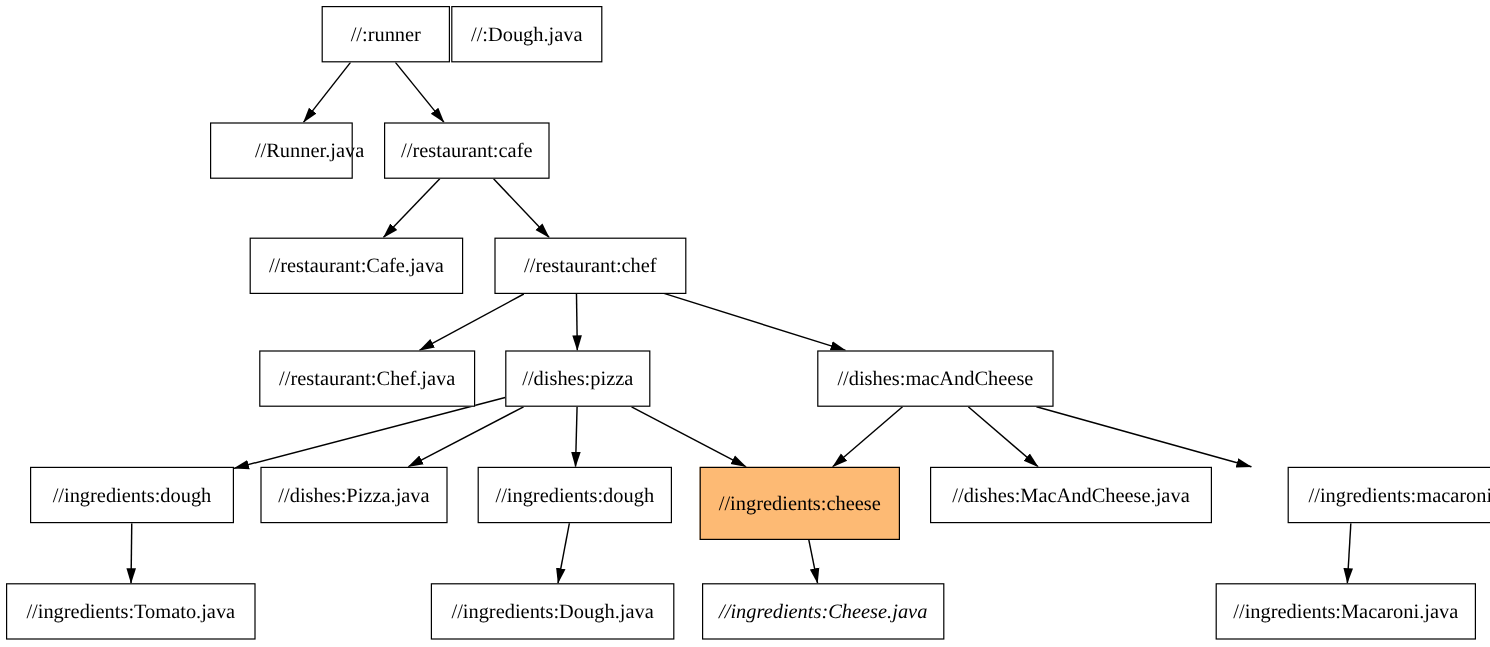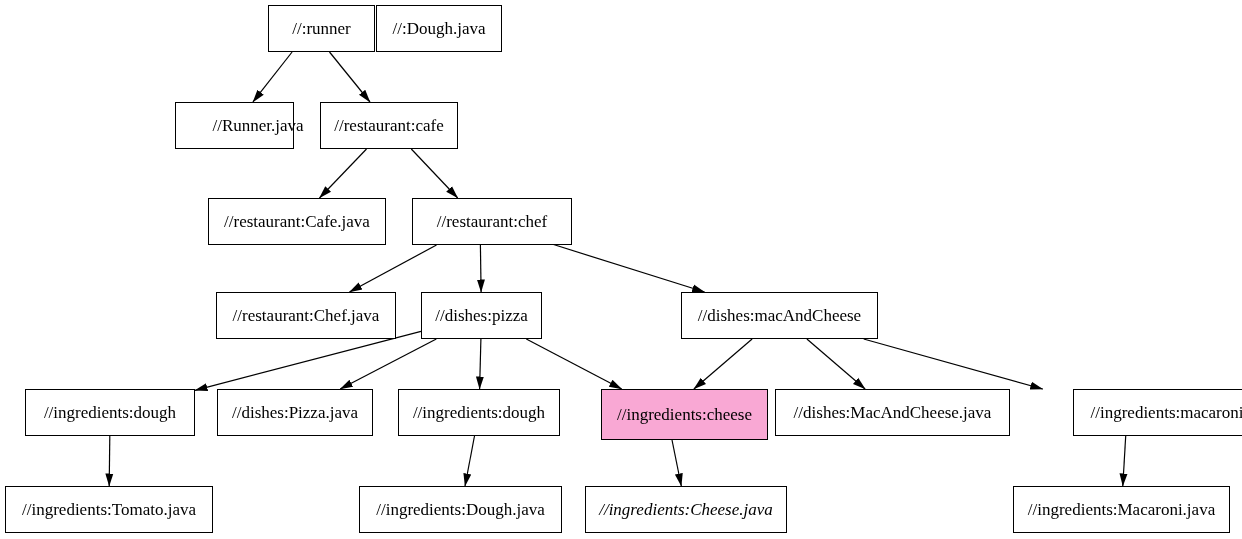--- a/index.html
+++ b/index.html
@@ -75,21 +75,21 @@
       <div class="node" style="left: 175px; top: 102px; width: 119px; height: 47px; background: rgb(255, 255, 255); border-color: rgb(0, 0, 0); color: rgb(0, 0, 0); padding-left: 47px;">//Runner.java</div>
       <div class="node" style="left: 320px; top: 102px; width: 138px; height: 47px; background: rgb(255, 255, 255); border-color: rgb(0, 0, 0); color: rgb(0, 0, 0);">//restaurant:cafe</div>
       <div class="node" style="left: 208px; top: 198px; width: 178px; height: 47px; background: rgb(255, 255, 255); border-color: rgb(0, 0, 0); color: rgb(0, 0, 0);">//restaurant:Cafe.java</div>
       <div class="node" style="left: 412px; top: 198px; width: 160px; height: 47px; background: rgb(255, 255, 255); border-color: rgb(0, 0, 0); color: rgb(0, 0, 0);">//restaurant:chef</div>
       <div class="node" style="left: 216px; top: 292px; width: 180px; height: 47px; background: rgb(255, 255, 255); border-color: rgb(0, 0, 0); color: rgb(0, 0, 0);">//restaurant:Chef.java</div>
       <div class="node" style="left: 421px; top: 292px; width: 121px; height: 47px; background: rgb(255, 255, 255); border-color: rgb(0, 0, 0); color: rgb(0, 0, 0);">//dishes:pizza</div>
       <div class="node" style="left: 681px; top: 292px; width: 197px; height: 47px; background: rgb(255, 255, 255); border-color: rgb(0, 0, 0); color: rgb(0, 0, 0);">//dishes:macAndCheese</div>
       <div class="node" style="left: 25px; top: 389px; width: 170px; height: 47px; background: rgb(255, 255, 255); border-color: rgb(0, 0, 0); color: rgb(0, 0, 0);">//ingredients:dough</div>
       <div class="node" style="left: 217px; top: 389px; width: 156px; height: 47px; background: rgb(255, 255, 255); border-color: rgb(0, 0, 0); color: rgb(0, 0, 0);">//dishes:Pizza.java</div>
       <div class="node" style="left: 398px; top: 389px; width: 162px; height: 47px; background: rgb(255, 255, 255); border-color: rgb(0, 0, 0); color: rgb(0, 0, 0);">//ingredients:dough</div>
-      <div class="node" style="left: 583px; top: 389px; width: 167px; height: 51px; background: #f9a8d4; border-color: rgb(0, 0, 0); color: rgb(0, 0, 0); margin-left: 18px;">//ingredients:cheese</div>
+      <div class="node" style="left: 583px; top: 389px; width: 167px; height: 61px; background: #fdba74; border-color: rgb(0, 0, 0); color: rgb(0, 0, 0);">//ingredients:cheese</div>
       <div class="node" style="left: 775px; top: 389px; width: 235px; height: 47px; background: rgb(255, 255, 255); border-color: rgb(0, 0, 0); color: rgb(0, 0, 0);">//dishes:MacAndCheese.java</div>
       <div class="node" style="left: 1073px; top: 389px; width: 188px; height: 47px; background: rgb(255, 255, 255); border-color: rgb(0, 0, 0); color: rgb(0, 0, 0);">//ingredients:macaroni</div>
       <div class="node" style="left: 5px; top: 486px; width: 208px; height: 47px; background: rgb(255, 255, 255); border-color: rgb(0, 0, 0); color: rgb(0, 0, 0);">//ingredients:Tomato.java</div>
       <div class="node" style="left: 359px; top: 486px; width: 203px; height: 47px; background: rgb(255, 255, 255); border-color: rgb(0, 0, 0); color: rgb(0, 0, 0);">//ingredients:Dough.java</div>
       <div class="node" style="left: 585px; top: 486px; width: 202px; height: 47px; background: rgb(255, 255, 255); border-color: rgb(0, 0, 0); color: #000000; font-style: italic;">//ingredients:Cheese.java</div>
       <div class="node" style="left: 1013px; top: 486px; width: 217px; height: 47px; background: rgb(255, 255, 255); border-color: rgb(0, 0, 0); color: rgb(0, 0, 0);">//ingredients:Macaroni.java</div>
     </div>
 </div>
 
 </body></html>

